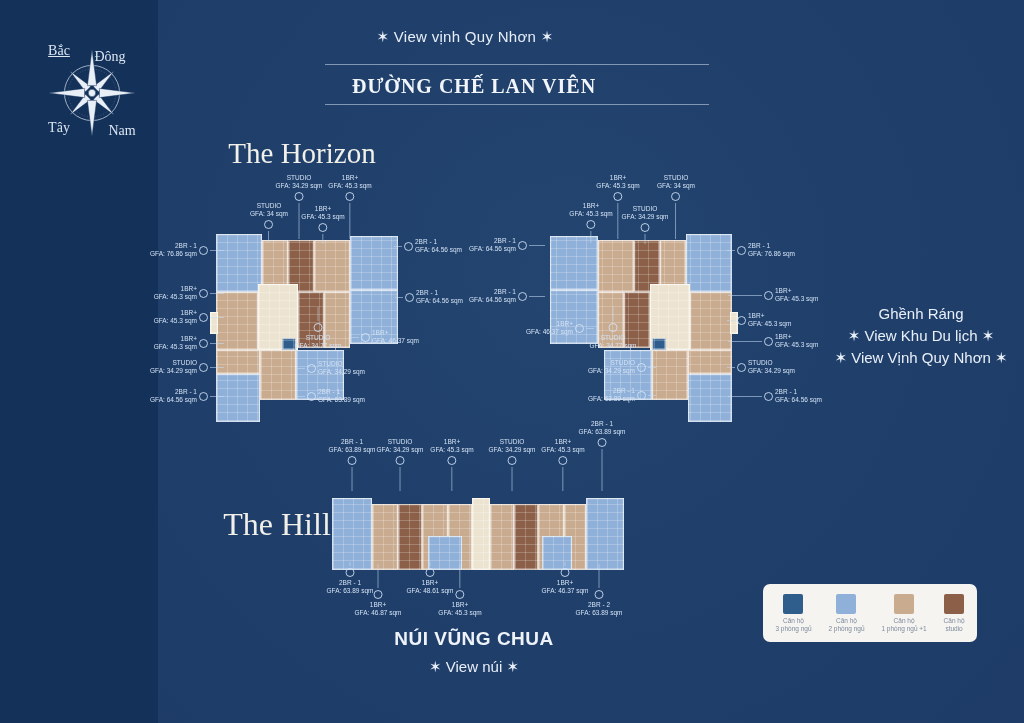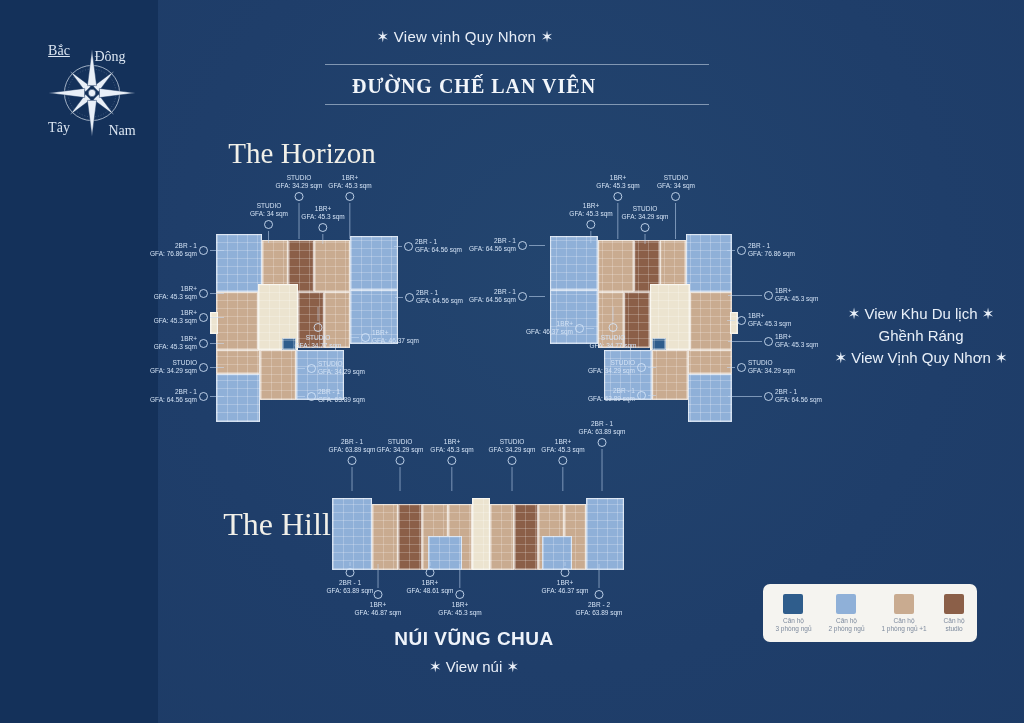--- a/index.html
+++ b/index.html
@@ -89,22 +89,22 @@
         <circle r="4"></circle>
       </g>
     </svg>
     <div class="cdir cn">Bắc</div>
     <div class="cdir ce">Đông</div>
     <div class="cdir cw">Tây</div>
     <div class="cdir cs">Nam</div>
   </div>
 
   <div class="sideview sv-right">
+    <div>Ghềnh Ráng</div>
     <div>✶ View Khu Du lịch ✶</div>
-    <div>Ghềnh Ráng</div>
     <div>✶ View Vịnh Quy Nhơn ✶</div>
   </div>
 
   <div class="layer" id="plans">
       <div class="plan" style="left: 216px; top: 232px; width: 182px; height: 192px;">
         <div class="blk" style="left: 0px; top: 2px; width: 46px; height: 58px; background: repeating-linear-gradient(0deg, rgba(255, 255, 255, 0.22) 0px, rgba(255, 255, 255, 0.22) 1px, transparent 1px, transparent 8px), repeating-linear-gradient(90deg, rgba(255, 255, 255, 0.22) 0px, rgba(255, 255, 255, 0.22) 1px, transparent 1px, transparent 10px), rgb(143, 176, 216);"></div>
         <div class="blk" style="left: 46px; top: 8px; width: 26px; height: 52px; background: repeating-linear-gradient(0deg, rgba(255, 255, 255, 0.22) 0px, rgba(255, 255, 255, 0.22) 1px, transparent 1px, transparent 8px), repeating-linear-gradient(90deg, rgba(255, 255, 255, 0.22) 0px, rgba(255, 255, 255, 0.22) 1px, transparent 1px, transparent 10px), rgb(201, 171, 144);"></div>
         <div class="blk" style="left: 72px; top: 8px; width: 26px; height: 52px; background: repeating-linear-gradient(0deg, rgba(255, 255, 255, 0.22) 0px, rgba(255, 255, 255, 0.22) 1px, transparent 1px, transparent 8px), repeating-linear-gradient(90deg, rgba(255, 255, 255, 0.22) 0px, rgba(255, 255, 255, 0.22) 1px, transparent 1px, transparent 10px), rgb(139, 95, 72);"></div>
         <div class="blk" style="left: 98px; top: 8px; width: 36px; height: 52px; background: repeating-linear-gradient(0deg, rgba(255, 255, 255, 0.22) 0px, rgba(255, 255, 255, 0.22) 1px, transparent 1px, transparent 8px), repeating-linear-gradient(90deg, rgba(255, 255, 255, 0.22) 0px, rgba(255, 255, 255, 0.22) 1px, transparent 1px, transparent 10px), rgb(201, 171, 144);"></div>
         <div class="blk" style="left: 134px; top: 4px; width: 48px; height: 54px; background: repeating-linear-gradient(0deg, rgba(255, 255, 255, 0.22) 0px, rgba(255, 255, 255, 0.22) 1px, transparent 1px, transparent 8px), repeating-linear-gradient(90deg, rgba(255, 255, 255, 0.22) 0px, rgba(255, 255, 255, 0.22) 1px, transparent 1px, transparent 10px), rgb(143, 176, 216);"></div>

